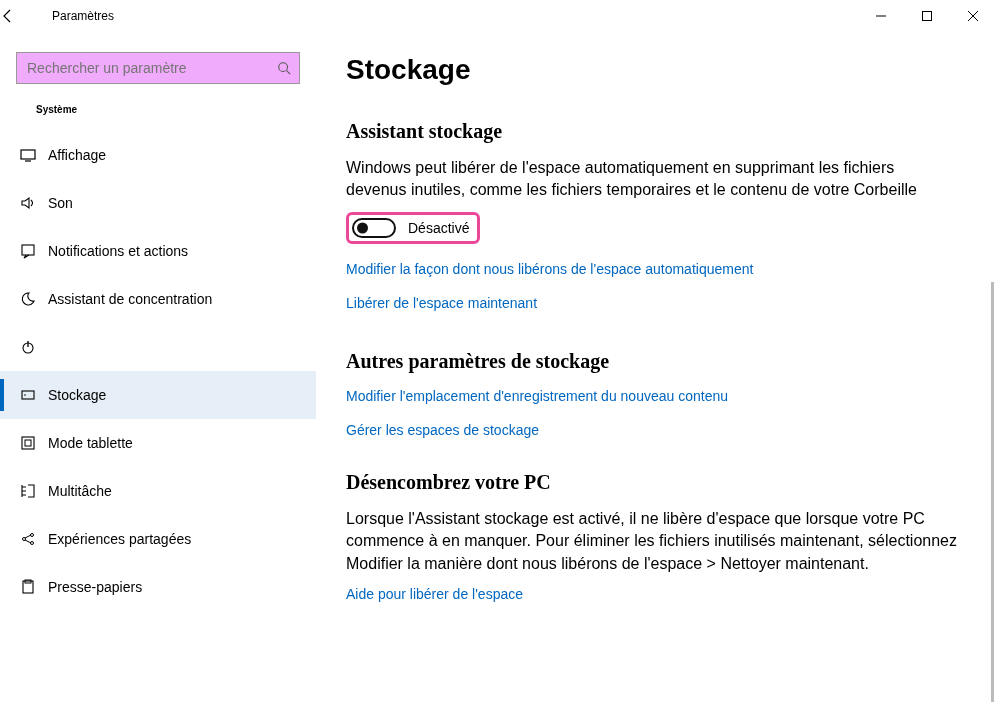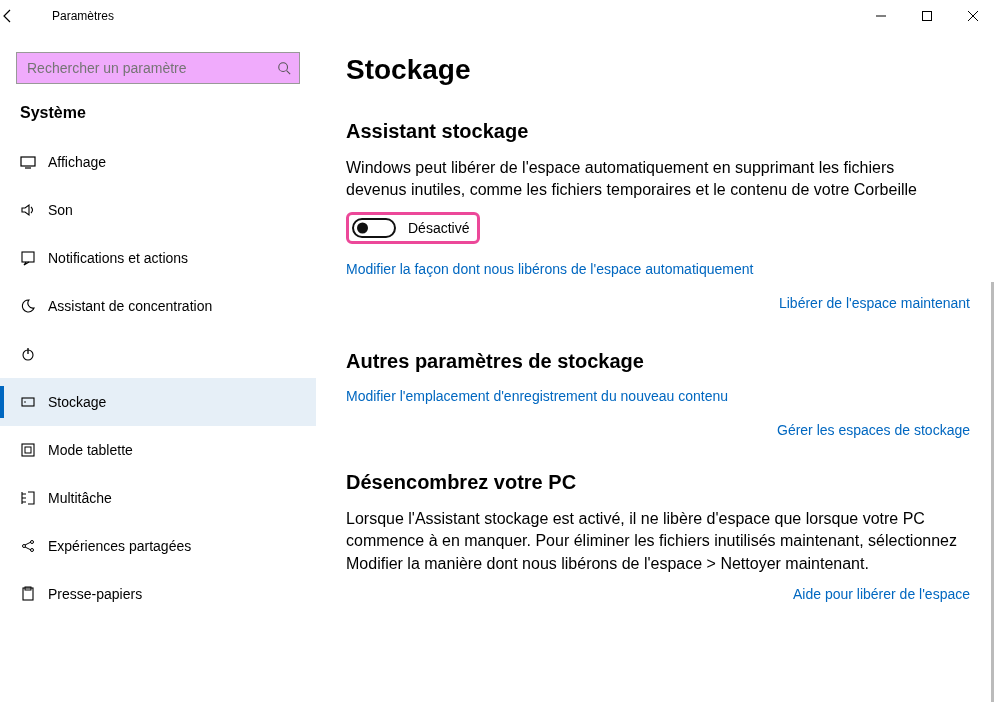--- a/index.html
+++ b/index.html
@@ -49,22 +49,23 @@
     display: flex; align-items: center;
     padding: 0 8px;
     background: #f0abfc;
   }
   .search input {
     border: none; outline: none; flex: 1;
     font-size: 14px; color: #555; background: transparent;
   }
   .search .sicon { color: #555; font-size: 13px; }
   .group-label {
-    font-size: 16px; font-weight: 600;
+    font-size: 10px; font-weight: 600;
     padding: 6px 20px 16px 20px;
+    margin-left: 16px;
   }
   .navitem {
     display: flex; align-items: center;
     height: 48px;
     padding-left: 20px;
     font-size: 14px;
     position: relative;
   }
   .navitem .icon { width: 28px; display:flex; align-items:center; }
   .navitem.active {
@@ -78,21 +79,21 @@
   .content {
     flex: 1;
     padding: 22px 26px 0 30px;
     position: relative;
     overflow: hidden;
   }
   h1.page {
     font-size: 28px; font-weight: 600; margin: 0 0 34px 0;
   }
   h2.sec {
-    font-size: 20px; font-weight: 600; margin: 0 0 14px 0;
+    font-size: 20px; font-weight: 600; margin: 0 0 14px 0; font-family: Liberation Serif, serif;
   }
   p.body {
     font-size: 16px; margin: 0 0 10px 0; max-width: 610px;
     line-height: 1.4;
   }
   .toggle-row {
     display: inline-flex; align-items: center;
     padding: 4px 8px 4px 4px;
   }
   .highlight {
@@ -110,21 +111,21 @@
     content: "";
     position: absolute; left: 3px; top: 50%; transform: translateY(-50%);
     width: 11px; height: 11px; border-radius: 50%;
     background: #111;
   }
   .toggle-label { font-size: 14px; }
   a.link {
     color: #0067c0; text-decoration: none; font-size: 14px;
     display: inline-block;
   }
-  .block { margin-bottom: 22px; text-align: right; }
+  .block { margin-bottom: 22px; }
   .block-sm { margin-bottom: 16px; }
   .scrollbar {
     position: absolute; right: 2px; top: 250px;
     width: 3px; height: 430px;
     background: #bbb;
   }
   svg { display:block; }
 </style>
 </head>
 <body>

